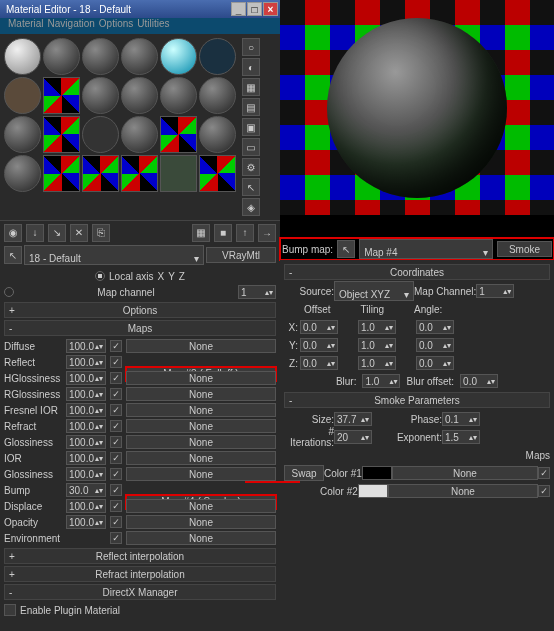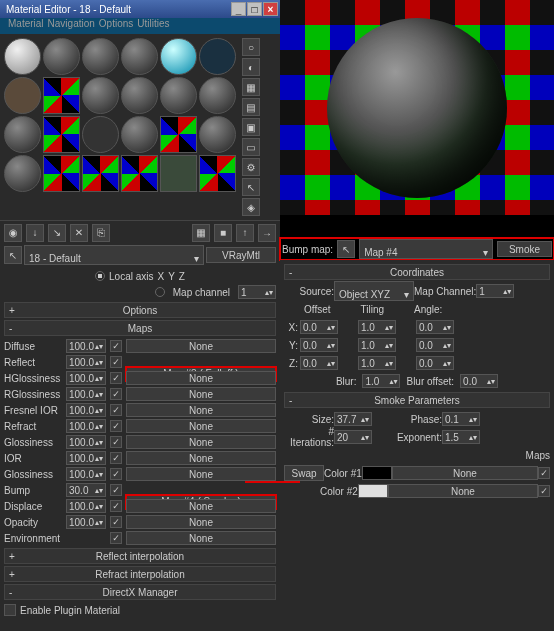--- a/index.html
+++ b/index.html
@@ -136,21 +136,21 @@
       </div>
     </div>
     <div class="params">
       <div class="row" style="justify-content:center;">
         <span class="radio on"></span>
         <span>Local axis</span>
         <span>X</span>
         <span>Y</span>
         <span>Z</span>
       </div>
-      <div class="row" style="justify-content:flex-end;gap:8px">
+      <div class="row" style="justify-content:space-between;gap:8px">
         <span class="radio"></span>
         <span>Map channel</span>
         <div class="spin sm">
             <span>1</span>
             <span class="sp">▴▾</span>
           </div>
       </div>
       <div class="rollout">
           <span class="pm">+</span>
           <span>Options</span>

